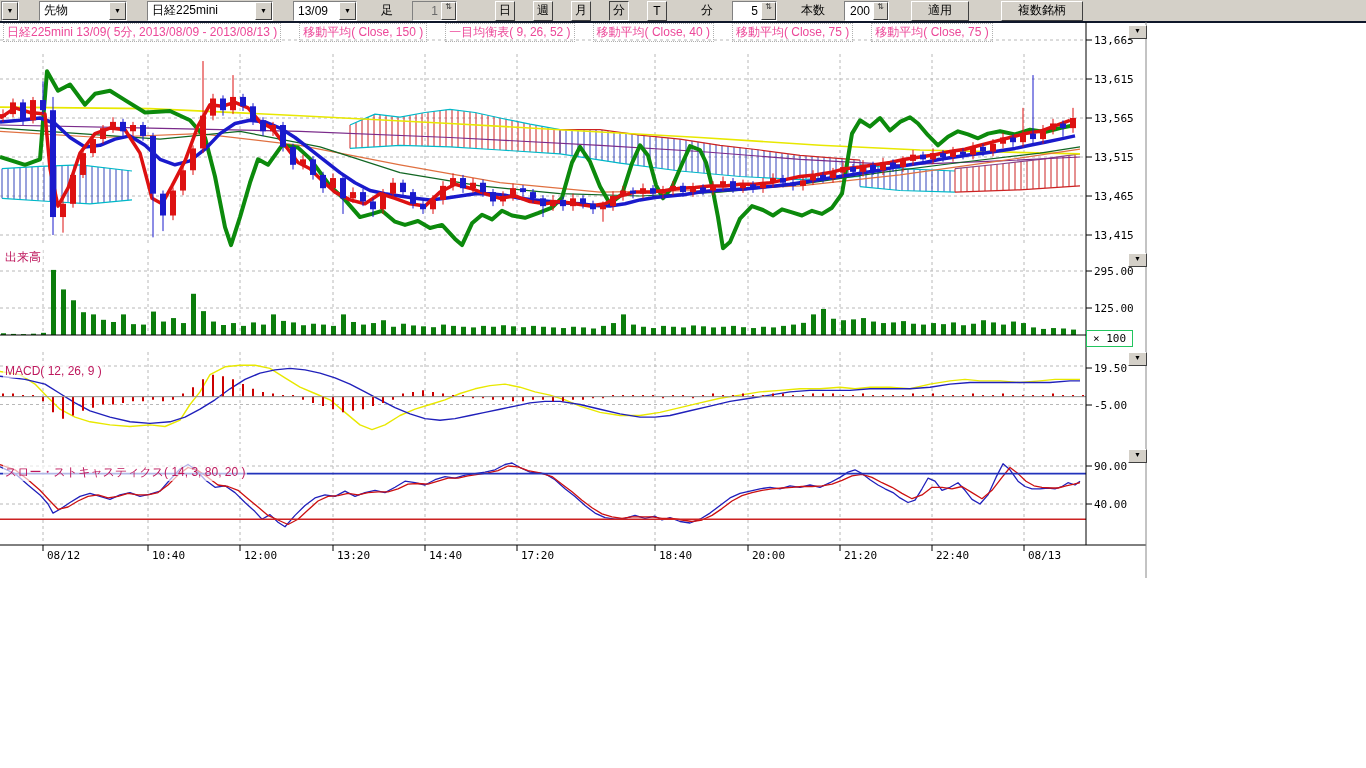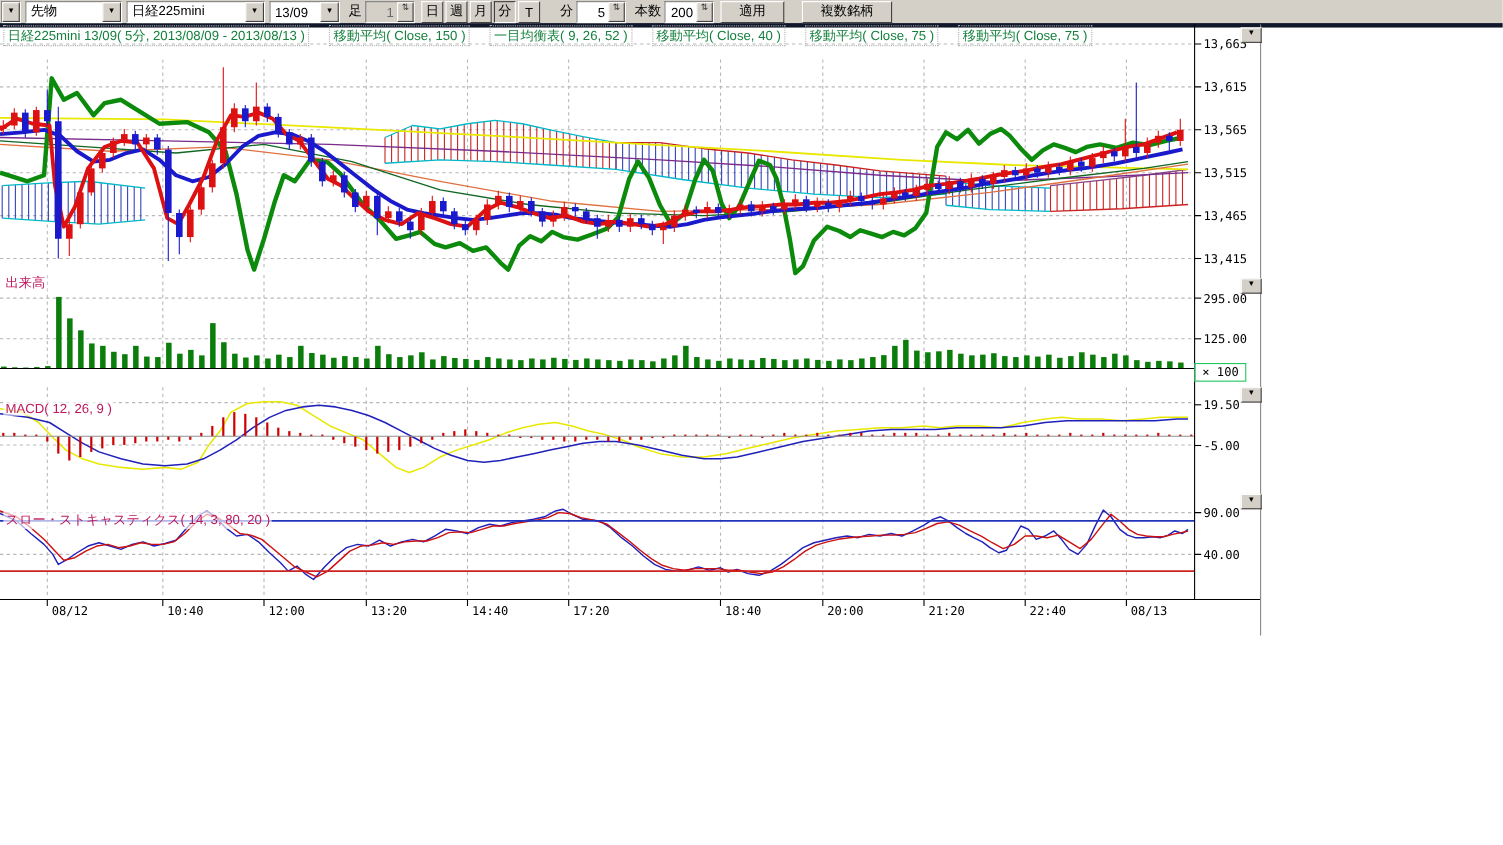--- a/index.html
+++ b/index.html
@@ -1,40 +1,40 @@
 <!DOCTYPE html>
 <html><head>
 <meta charset="utf-8">
 <style>
   html,body{margin:0;padding:0;background:#fff;width:1366px;height:768px;overflow:hidden;
     font-family:"Liberation Sans",sans-serif;}
   
   #toolbar{position:absolute;left:0;top:0;width:1366px;height:21px;background:#d4d0c8;
-    border-bottom:4px solid #0f172a;display:flex;align-items:center;font-size:12px;}
+    border-bottom:2px solid #0f172a;display:flex;align-items:center;font-size:12px;gap:16px;}
   .combo{height:18px;background:#fff;border:1px solid;border-color:#808080 #fff #fff #808080;
     display:flex;align-items:center;margin-left:4px;}
   .combo .cval{padding:0 4px;white-space:nowrap;flex:1;font-size:12px;}
   .combo .carr{width:15px;height:16px;background:#d4d0c8;border:1px solid;
     border-color:#fff #404040 #404040 #fff;display:flex;align-items:center;justify-content:center;
     font-size:7px;color:#000;}
   .btn{height:18px;background:#d4d0c8;border:1px solid;border-color:#fff #404040 #404040 #fff;
     display:flex;align-items:center;justify-content:center;font-size:12px;padding:0 16px;margin-left:2px;}
   .btn.sq{width:18px;padding:0;}
   .btn.pressed{border-color:#404040 #fff #fff #404040;background:#cdc9c1;}
   .lbl{margin-left:8px;white-space:nowrap;}
   .spin{height:18px;background:#fff;border:1px solid;border-color:#808080 #fff #fff #808080;
     display:flex;align-items:center;margin-left:3px;}
   .spin.dis{background:#d4d0c8;color:#6a6a6a;}
   .spin .sval{padding:0 3px;text-align:right;min-width:22px;font-size:12px;}
   .spin .sbtn{width:13px;height:16px;background:#d4d0c8;border:1px solid;
     border-color:#fff #404040 #404040 #fff;font-size:8px;line-height:8px;text-align:center;color:#333;}
   
   #chartwrap{position:absolute;left:0;top:22px;width:1366px;height:560px;}
   #chart-svg{position:absolute;left:0;top:0;}
-  .legend-row{position:absolute;left:3px;white-space:nowrap;font-size:12px;color:#15803d;}
+  .legend-row{position:absolute;left:3px;white-space:nowrap;font-size:12px;color:#ec4899;}
   .legend-item{display:inline-block;border:1px dotted #b0b0b0;padding:0 3px;margin-right:18px;
     background:rgba(255,255,255,0.0);}
   .panel-label{position:absolute;font-size:12px;color:#be185d;background:rgba(255,255,255,0.65);
     padding:0 2px;white-space:nowrap;}
   .drop-btn{position:absolute;width:17px;height:12px;background:#d4d0c8;border:1px solid;
     border-color:#fff #404040 #404040 #fff;font-size:7px;line-height:10px;text-align:center;color:#000;}
   #mult-badge{position:absolute;left:1086px;top:308px;border:1px solid #22c55e;background:#fff;
     font-size:11px;font-family:"DejaVu Sans Mono",monospace;padding:0 6px;height:15px;line-height:15px;}
 </style>
 </head>

